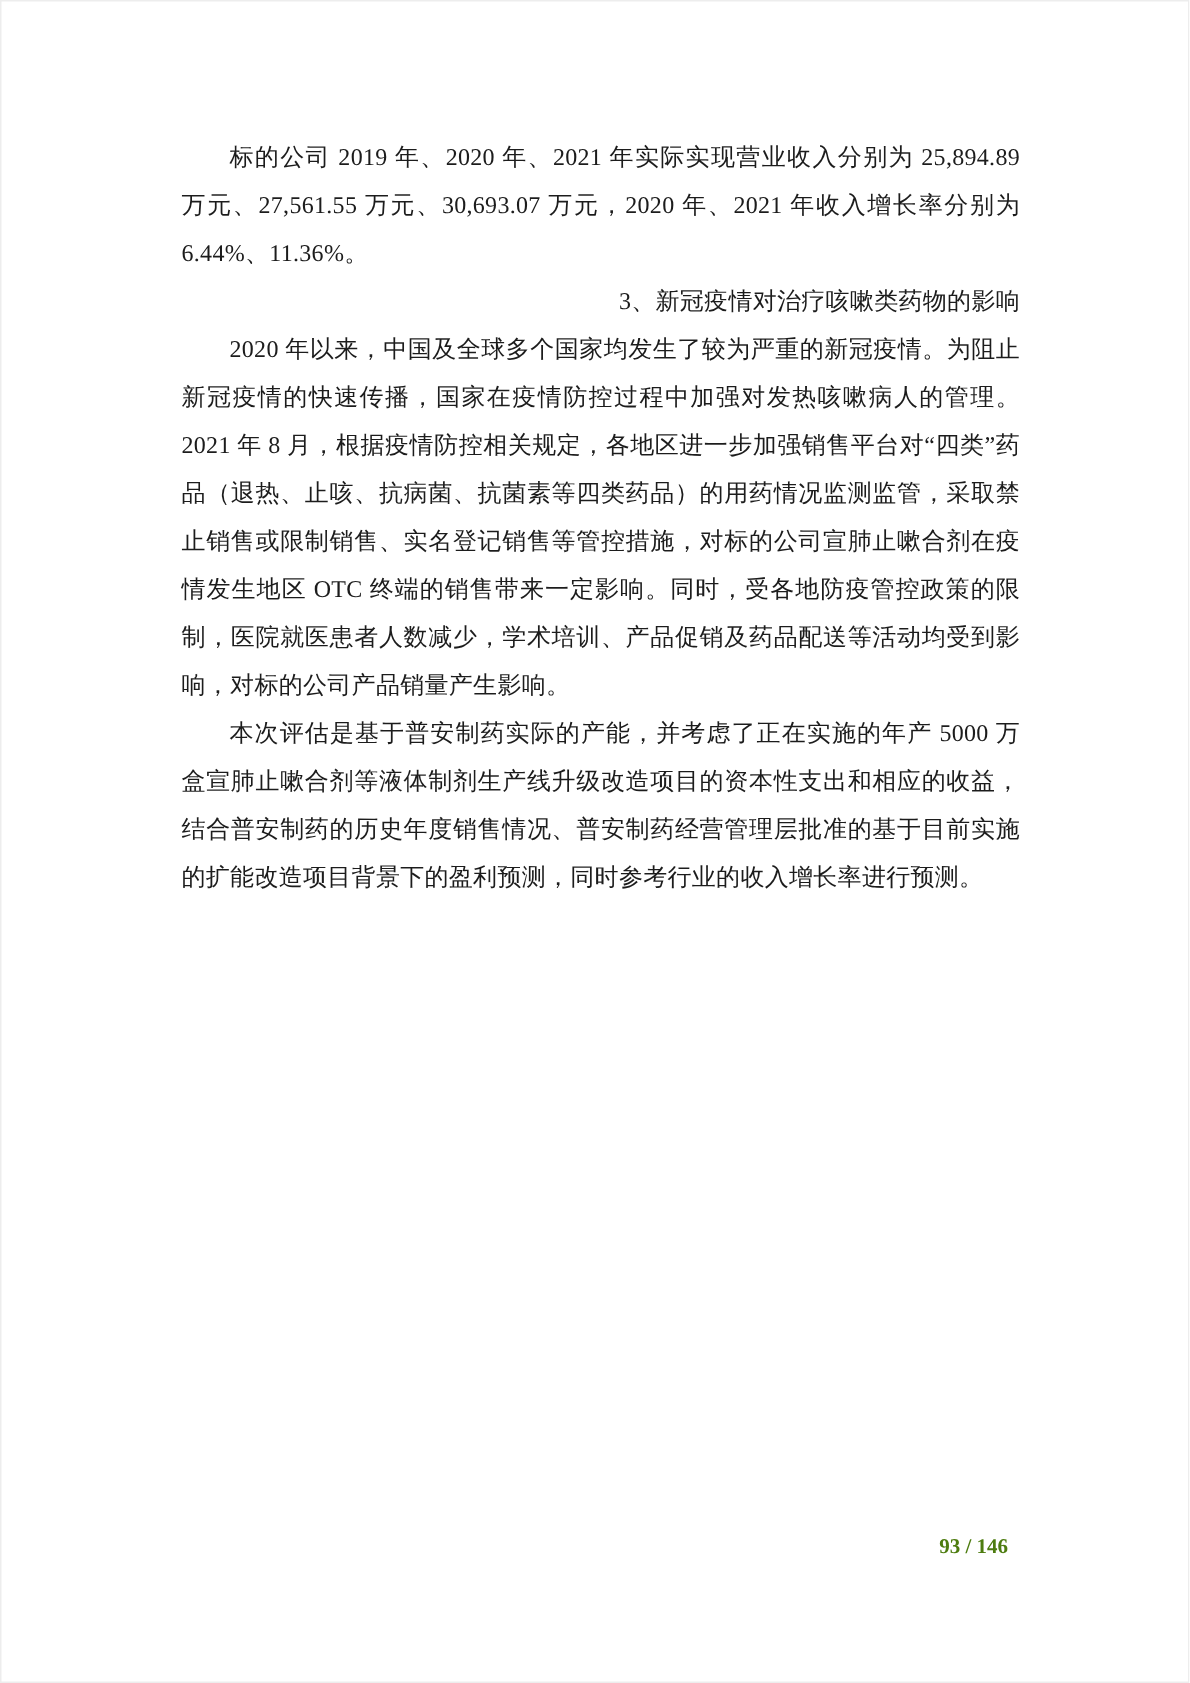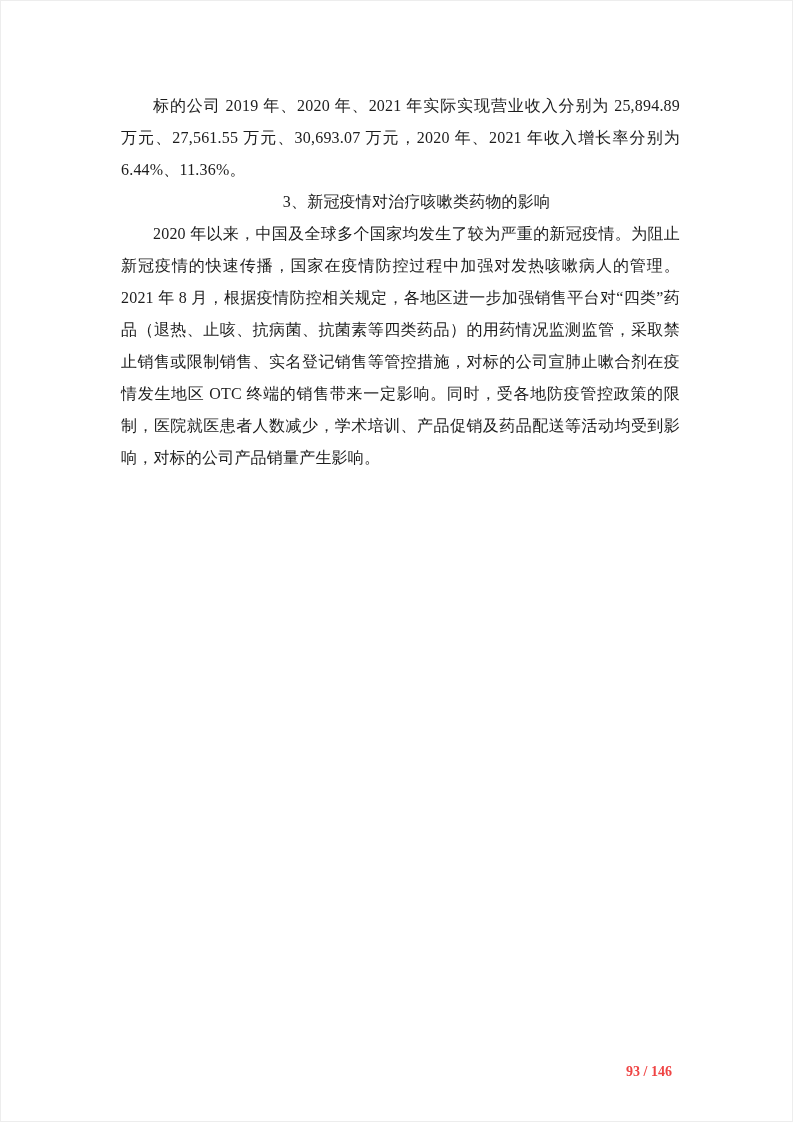--- a/index.html
+++ b/index.html
@@ -27,37 +27,37 @@
   .content p {
     margin: 0;
     font-size: 16px;
     line-height: 32px;
     text-align: justify;
     text-indent: 2em;
     letter-spacing: 0.2px;
     word-break: break-word;
   }
   .content p.heading {
-    text-align: center;
+    text-align: right;
     white-space: nowrap;
   }
   .page-footer {
     position: absolute;
     top: 1022px;
     right: 120px;
     font-size: 14px;
     line-height: 18px;
     font-weight: bold;
-    color: #ef4444;
-    margin-top: 40px;
+    color: #4d7c0f;
   }
 </style>
 </head>
 <body>
 
 <div class="page">
   <main class="content">
       <p>标的公司 2019 年、2020 年、2021 年实际实现营业收入分别为 25,894.89 万元、27,561.55 万元、30,693.07 万元，2020 年、2021 年收入增长率分别为 6.44%、11.36%。</p>
       <p class="heading">3、新冠疫情对治疗咳嗽类药物的影响</p>
       <p>2020 年以来，中国及全球多个国家均发生了较为严重的新冠疫情。为阻止新冠疫情的快速传播，国家在疫情防控过程中加强对发热咳嗽病人的管理。2021 年 8 月，根据疫情防控相关规定，各地区进一步加强销售平台对“四类”药品（退热、止咳、抗病菌、抗菌素等四类药品）的用药情况监测监管，采取禁止销售或限制销售、实名登记销售等管控措施，对标的公司宣肺止嗽合剂在疫情发生地区 OTC 终端的销售带来一定影响。同时，受各地防疫管控政策的限制，医院就医患者人数减少，学术培训、产品促销及药品配送等活动均受到影响，对标的公司产品销量产生影响。</p>
+      <p>本次评估是基于普安制药实际的产能，并考虑了正在实施的年产 5000 万盒宣肺止嗽合剂等液体制剂生产线升级改造项目的资本性支出和相应的收益，结合普安制药的历史年度销售情况、普安制药经营管理层批准的基于目前实施的扩能改造项目背景下的盈利预测，同时参考行业的收入增长率进行预测。</p>
     </main>
   <div class="page-footer">93 / 146</div>
 </div>
 
 </body></html>

